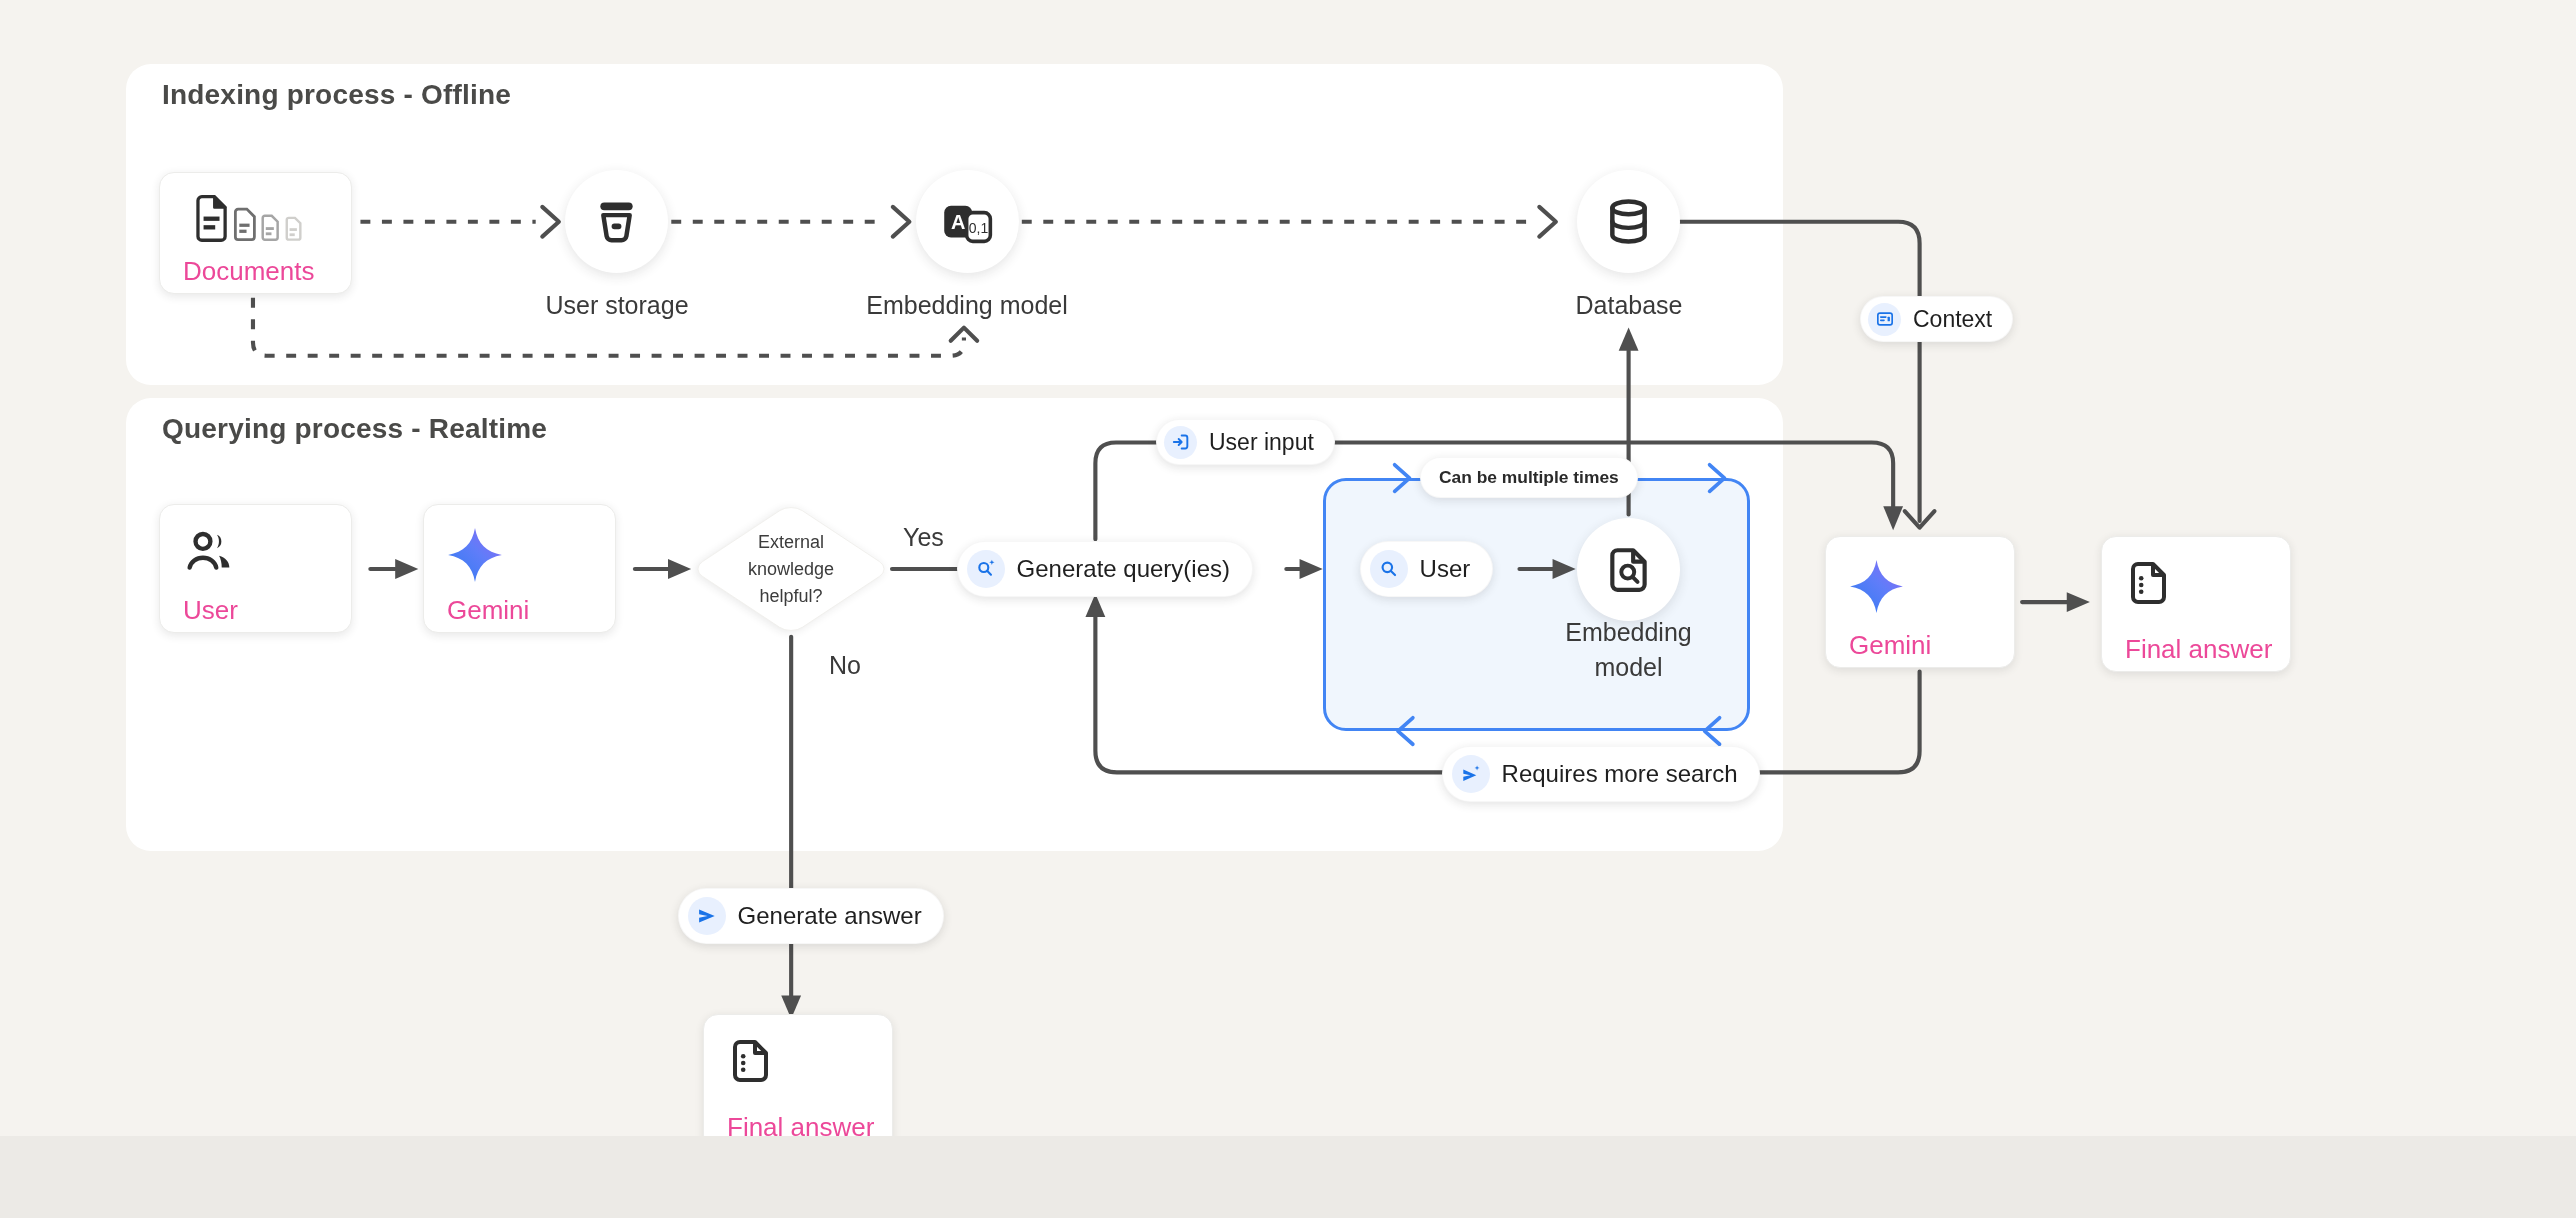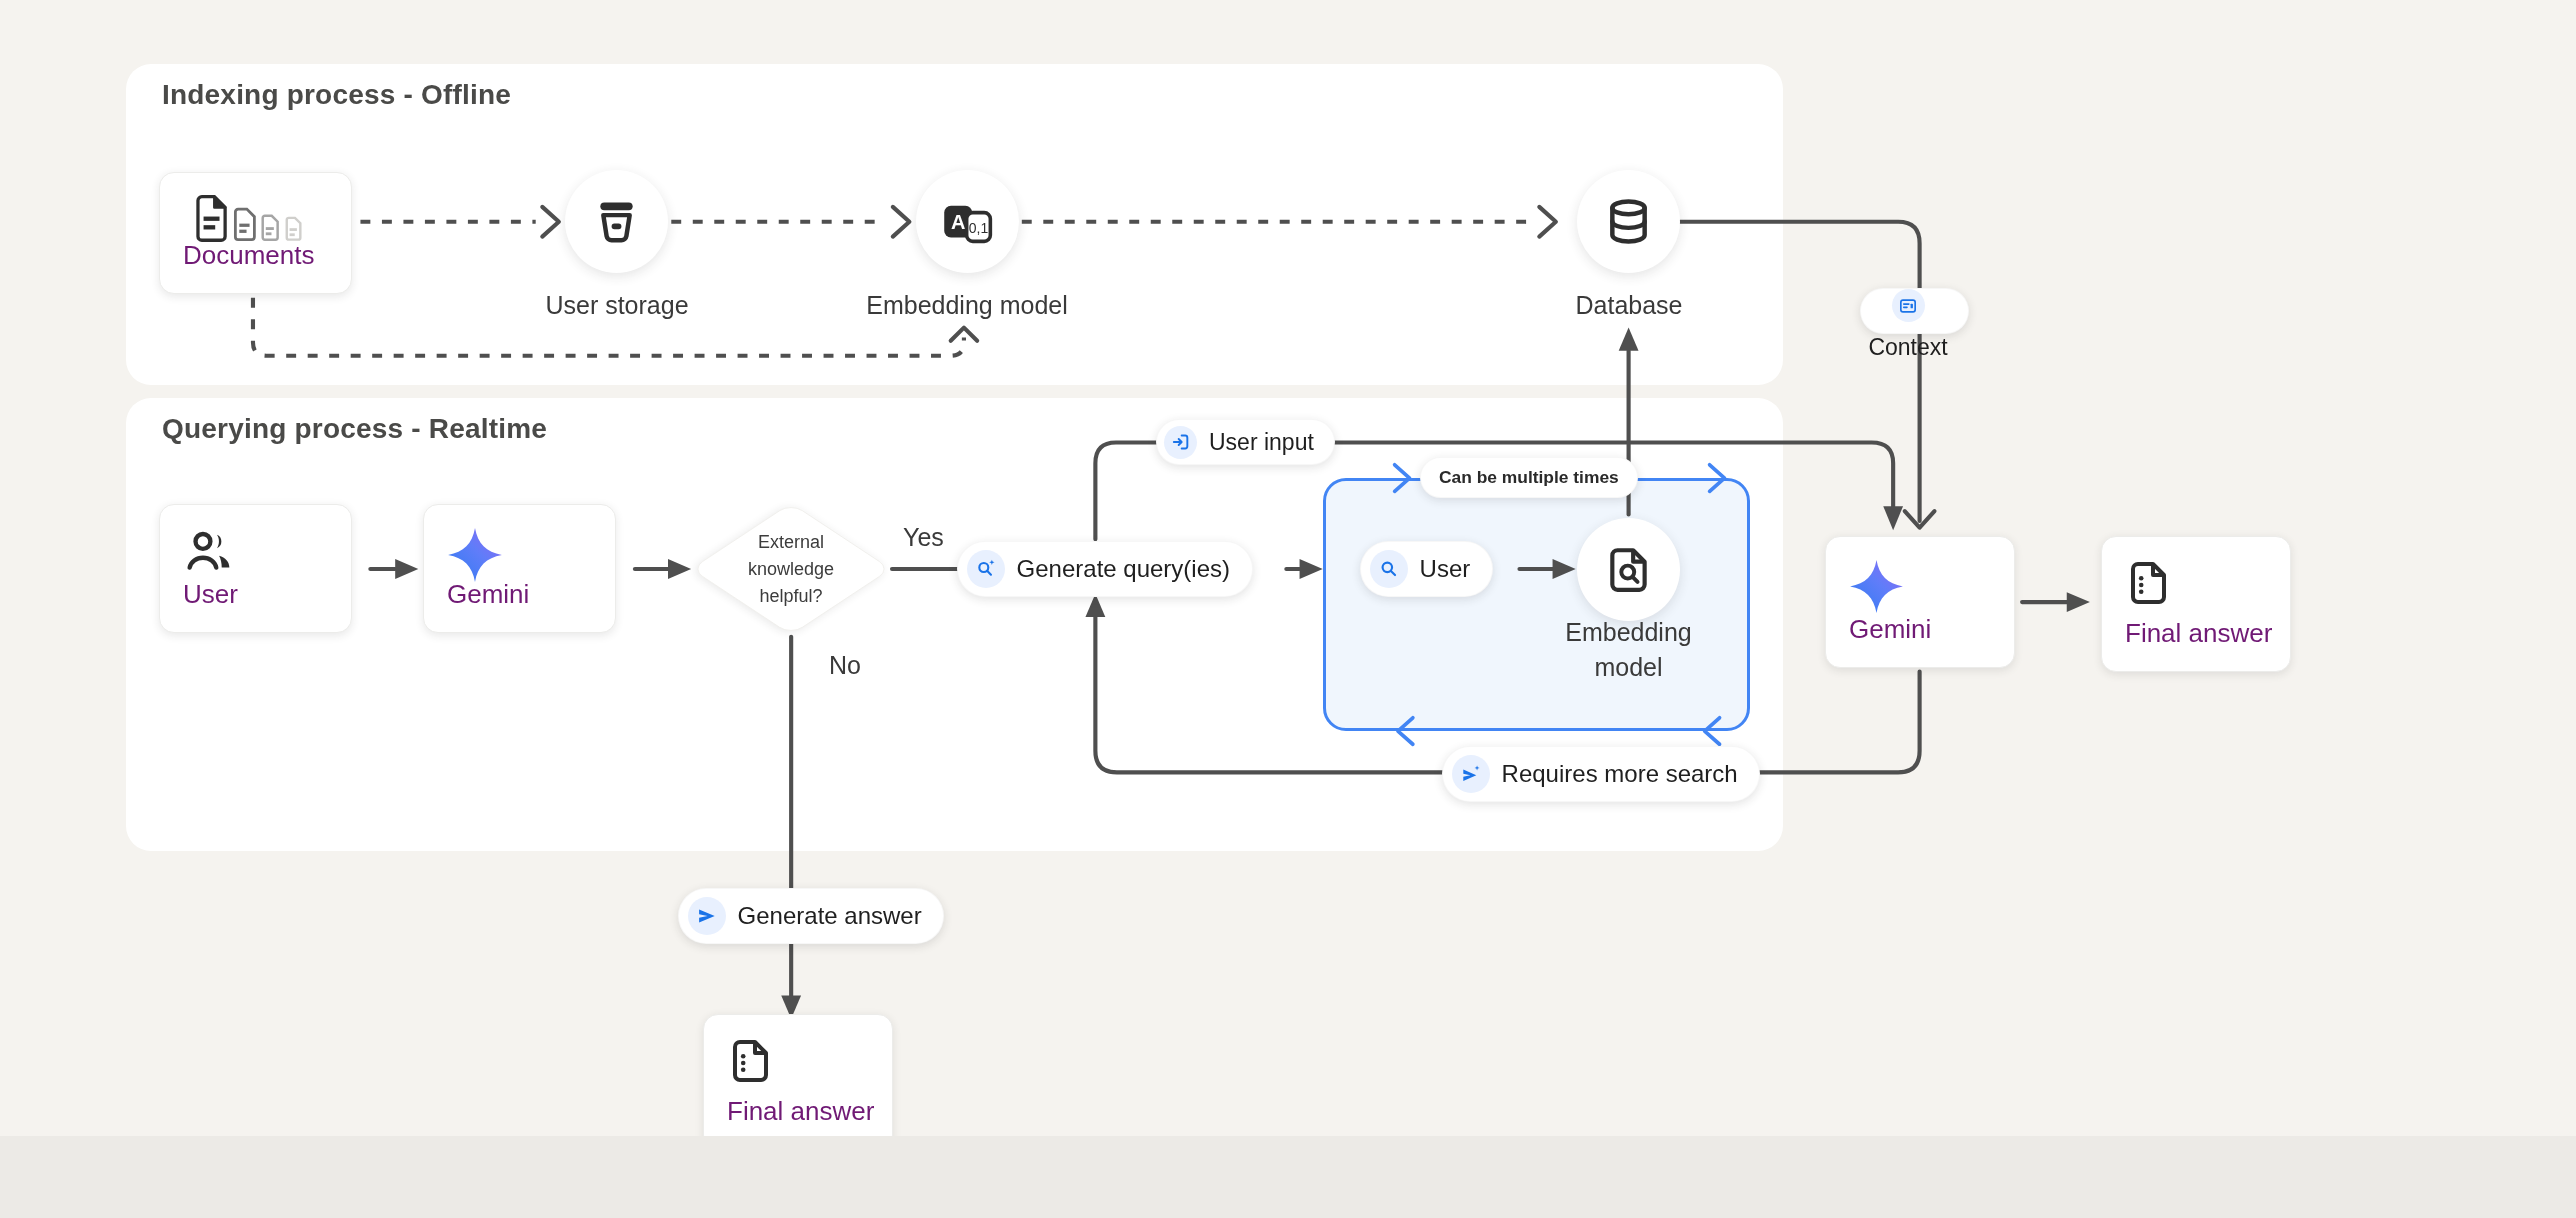--- a/index.html
+++ b/index.html
@@ -5,21 +5,21 @@
   * { margin:0; padding:0; box-sizing:border-box; }
   html,body { background:#eceae6; }
   body { font-family:"Liberation Sans","DejaVu Sans",sans-serif; }
   .canvas { position:relative; width:2576px; height:1136px; background:#f5f3ef; overflow:hidden; }
 
   .panel { position:absolute; background:#ffffff; border-radius:25px; z-index:1; }
   .panel-title { position:absolute; font-size:28px; font-weight:700; color:#4a4a48; letter-spacing:0.2px; z-index:2; }
 
   .node-box { position:absolute; background:#fff; border:0.8px solid #ececea; border-radius:15px;
               box-shadow:0 2.5px 8.3px rgba(40,40,40,.10); z-index:10; padding:21.5px 23px; }
-  .node-box .box-label { position:absolute; left:23px; bottom:22px; font-size:26px; font-weight:500; color:#701a75; white-space:nowrap; }
+  .node-box .box-label { position:absolute; left:23px; bottom:6px; font-size:26px; font-weight:500; color:#ec4899; white-space:nowrap; }
 
   .circle-node { position:absolute; width:103px; height:103px; border-radius:50%; background:#fff;
                  box-shadow:0 3.3px 11.6px rgba(40,40,40,.12); display:flex; align-items:center; justify-content:center; z-index:10; }
   .circle-label { position:absolute; font-size:25px; font-weight:500; color:#3a3a3a; text-align:center; z-index:10; line-height:1.4; }
 
   .pill { position:absolute; display:flex; align-items:center; gap:11.6px; background:#fff; border-radius:826px;
           box-shadow:0 2.5px 10px rgba(40,40,40,.13); border:0.8px solid rgba(0,0,0,.03);
           padding:0 21.5px 0 9px; z-index:12; white-space:nowrap; }
   .pill .pill-label { font-size:24px; font-weight:500; color:#1f1f1f; }
   .pill .icon-chip { border-radius:50%; background:#e8f0fe; display:flex; align-items:center; justify-content:center; flex:0 0 auto; }
@@ -220,21 +220,21 @@
   <div class="pill mid" style="left:1156px; top:419px;">
     <span class="icon-chip">
       <svg width="20" height="20" viewBox="0 0 24 24">
         <path d="M12.8 4.2 H17 a2.6 2.6 0 0 1 2.6 2.6 v10.4 a2.6 2.6 0 0 1 -2.6 2.6 h-4.2" fill="none" stroke="#1a73e8" stroke-width="2.3" stroke-linecap="round"></path>
         <path d="M3.4 12 h9.2 M9.2 8.4 L12.8 12 l-3.6 3.6" fill="none" stroke="#1a73e8" stroke-width="2.3" stroke-linecap="round" stroke-linejoin="round"></path>
       </svg>
     </span>
     <span class="pill-label">User input</span>
   </div>
 
-  <div class="pill mid" style="left:1860px; top:288px;flex-direction:column;">
+  <div class="pill mid" style="left:1860px; top:296px;">
     <span class="icon-chip">
       <svg width="20" height="20" viewBox="0 0 24 24">
         <rect x="3.4" y="5" width="17.2" height="14" rx="2.6" fill="none" stroke="#1a73e8" stroke-width="2"></rect>
         <path d="M6.9 9.7 h6.1 M6.9 13.6 h3.9" stroke="#1a73e8" stroke-width="2" stroke-linecap="round"></path>
         <rect x="15.1" y="9.2" width="2.8" height="5.6" rx="0.7" fill="#1a73e8"></rect>
       </svg>
     </span>
     <span class="pill-label">Context</span>
   </div>
 

